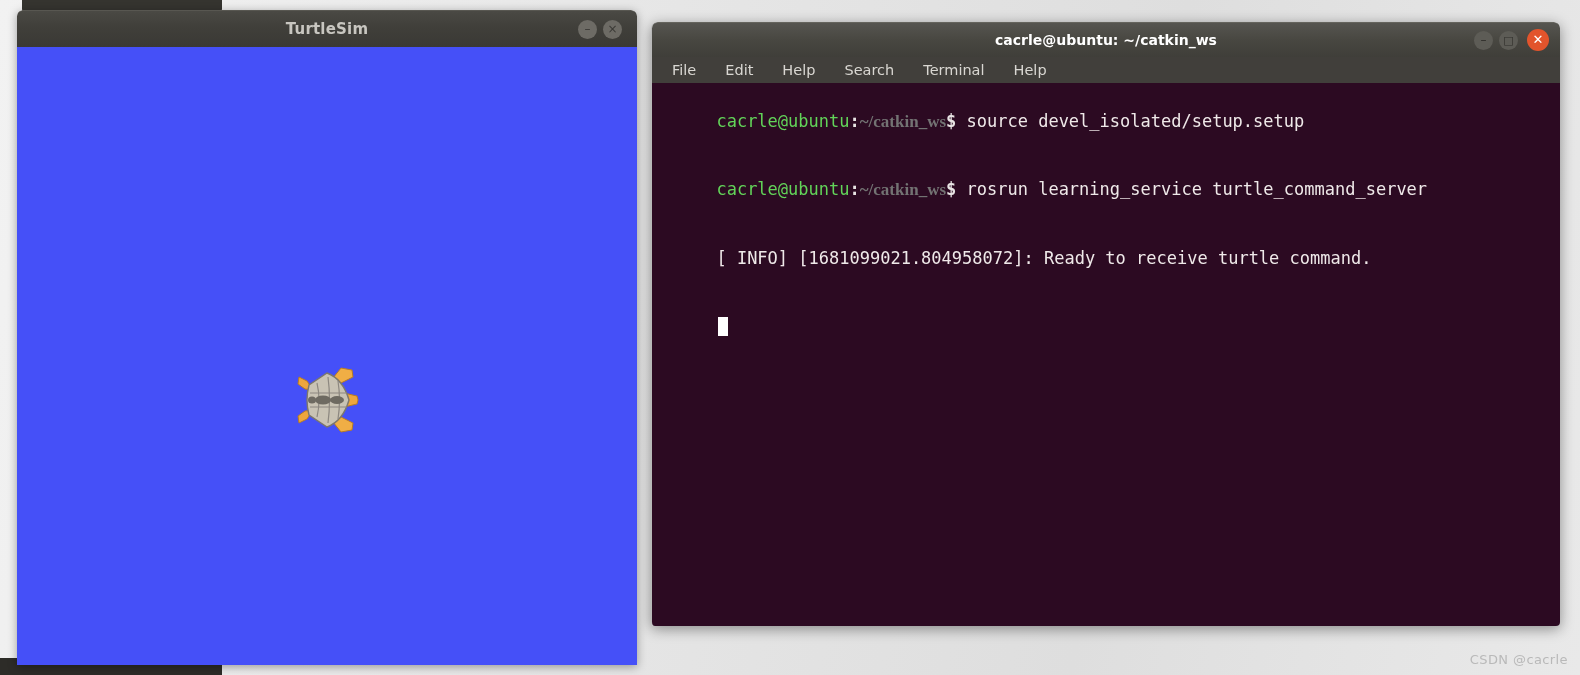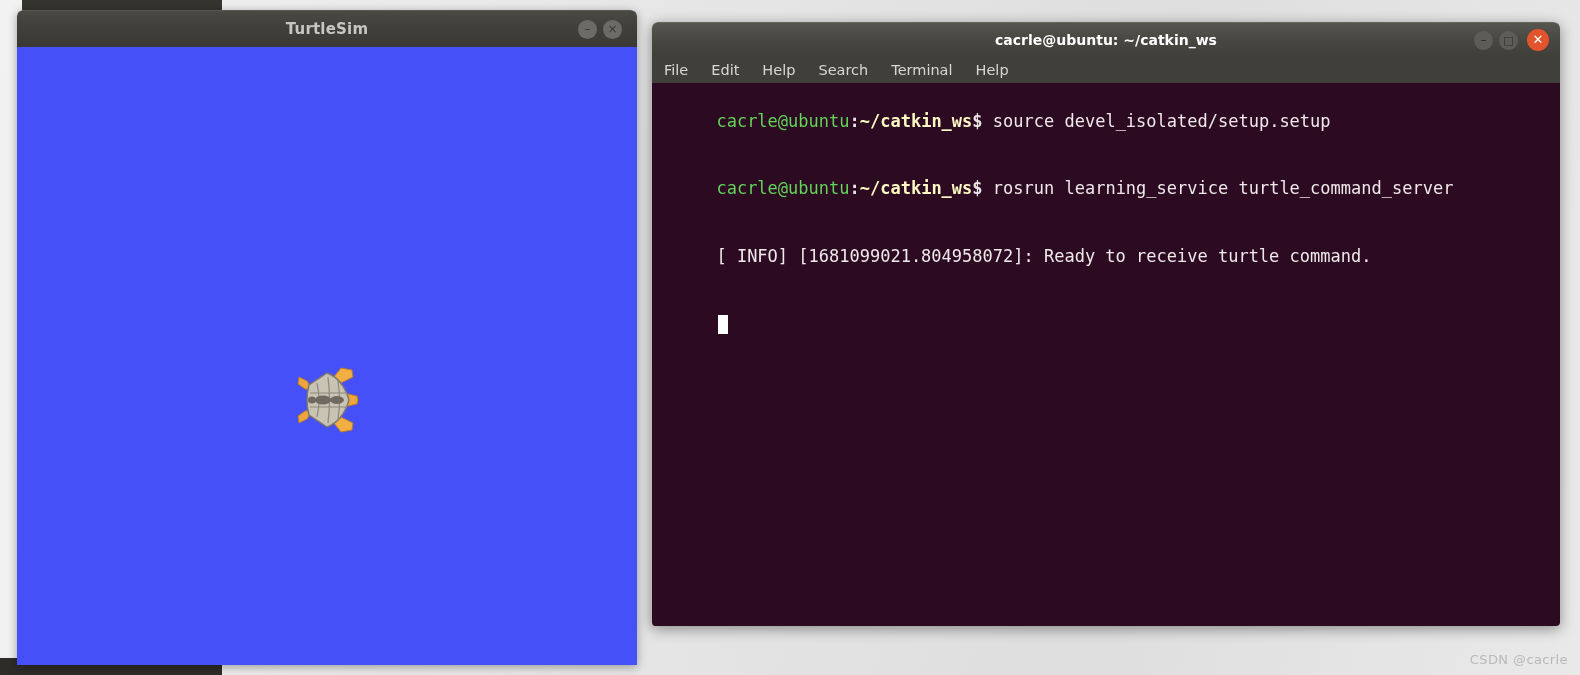--- a/index.html
+++ b/index.html
@@ -165,24 +165,24 @@
     line-height: 22px;
     background: #e2542c;
     color: #ffffff;
     font-size: 13px;
     font-weight: bold;
   }
 
   #terminal-menubar {
     height: 26px;
     background: #413f3b;
-    padding-left: 4px;
+    padding-left: 12px;
     display: flex;
     align-items: center;
-    gap: 7px;
+    gap: 13px;
   }
   .menu-item {
     color: #d9d7d2;
     font-size: 14.5px;
     padding: 2px 8px;
     font-family: "DejaVu Sans", sans-serif;
     white-space: nowrap;
   }
 
   #terminal-body {
@@ -194,21 +194,21 @@
     font-size: 17px;
     line-height: 22.5px;
     overflow: hidden;
   }
   .term-line {
     white-space: pre;
     color: #e8e4e4;
   }
   .c-prompt-user { color: #62d459; font-weight: normal; }
   .c-prompt-colon { color: #e8e4e4; font-weight: bold; }
-  .c-prompt-path { color: #fef9c3; font-weight: bold; }
+  .c-prompt-path { color: #737373; font-weight: bold; font-family: Liberation Serif, serif; }
   .c-prompt-dollar { color: #e8e4e4; font-weight: bold; }
   .c-cmd { color: #efe9e9; }
   .c-info { color: #efe9e9; }
   #terminal-cursor {
     display: inline-block;
     width: 10px;
     height: 19px;
     background: #ffffff;
     vertical-align: middle;
     margin-left: 2px;

